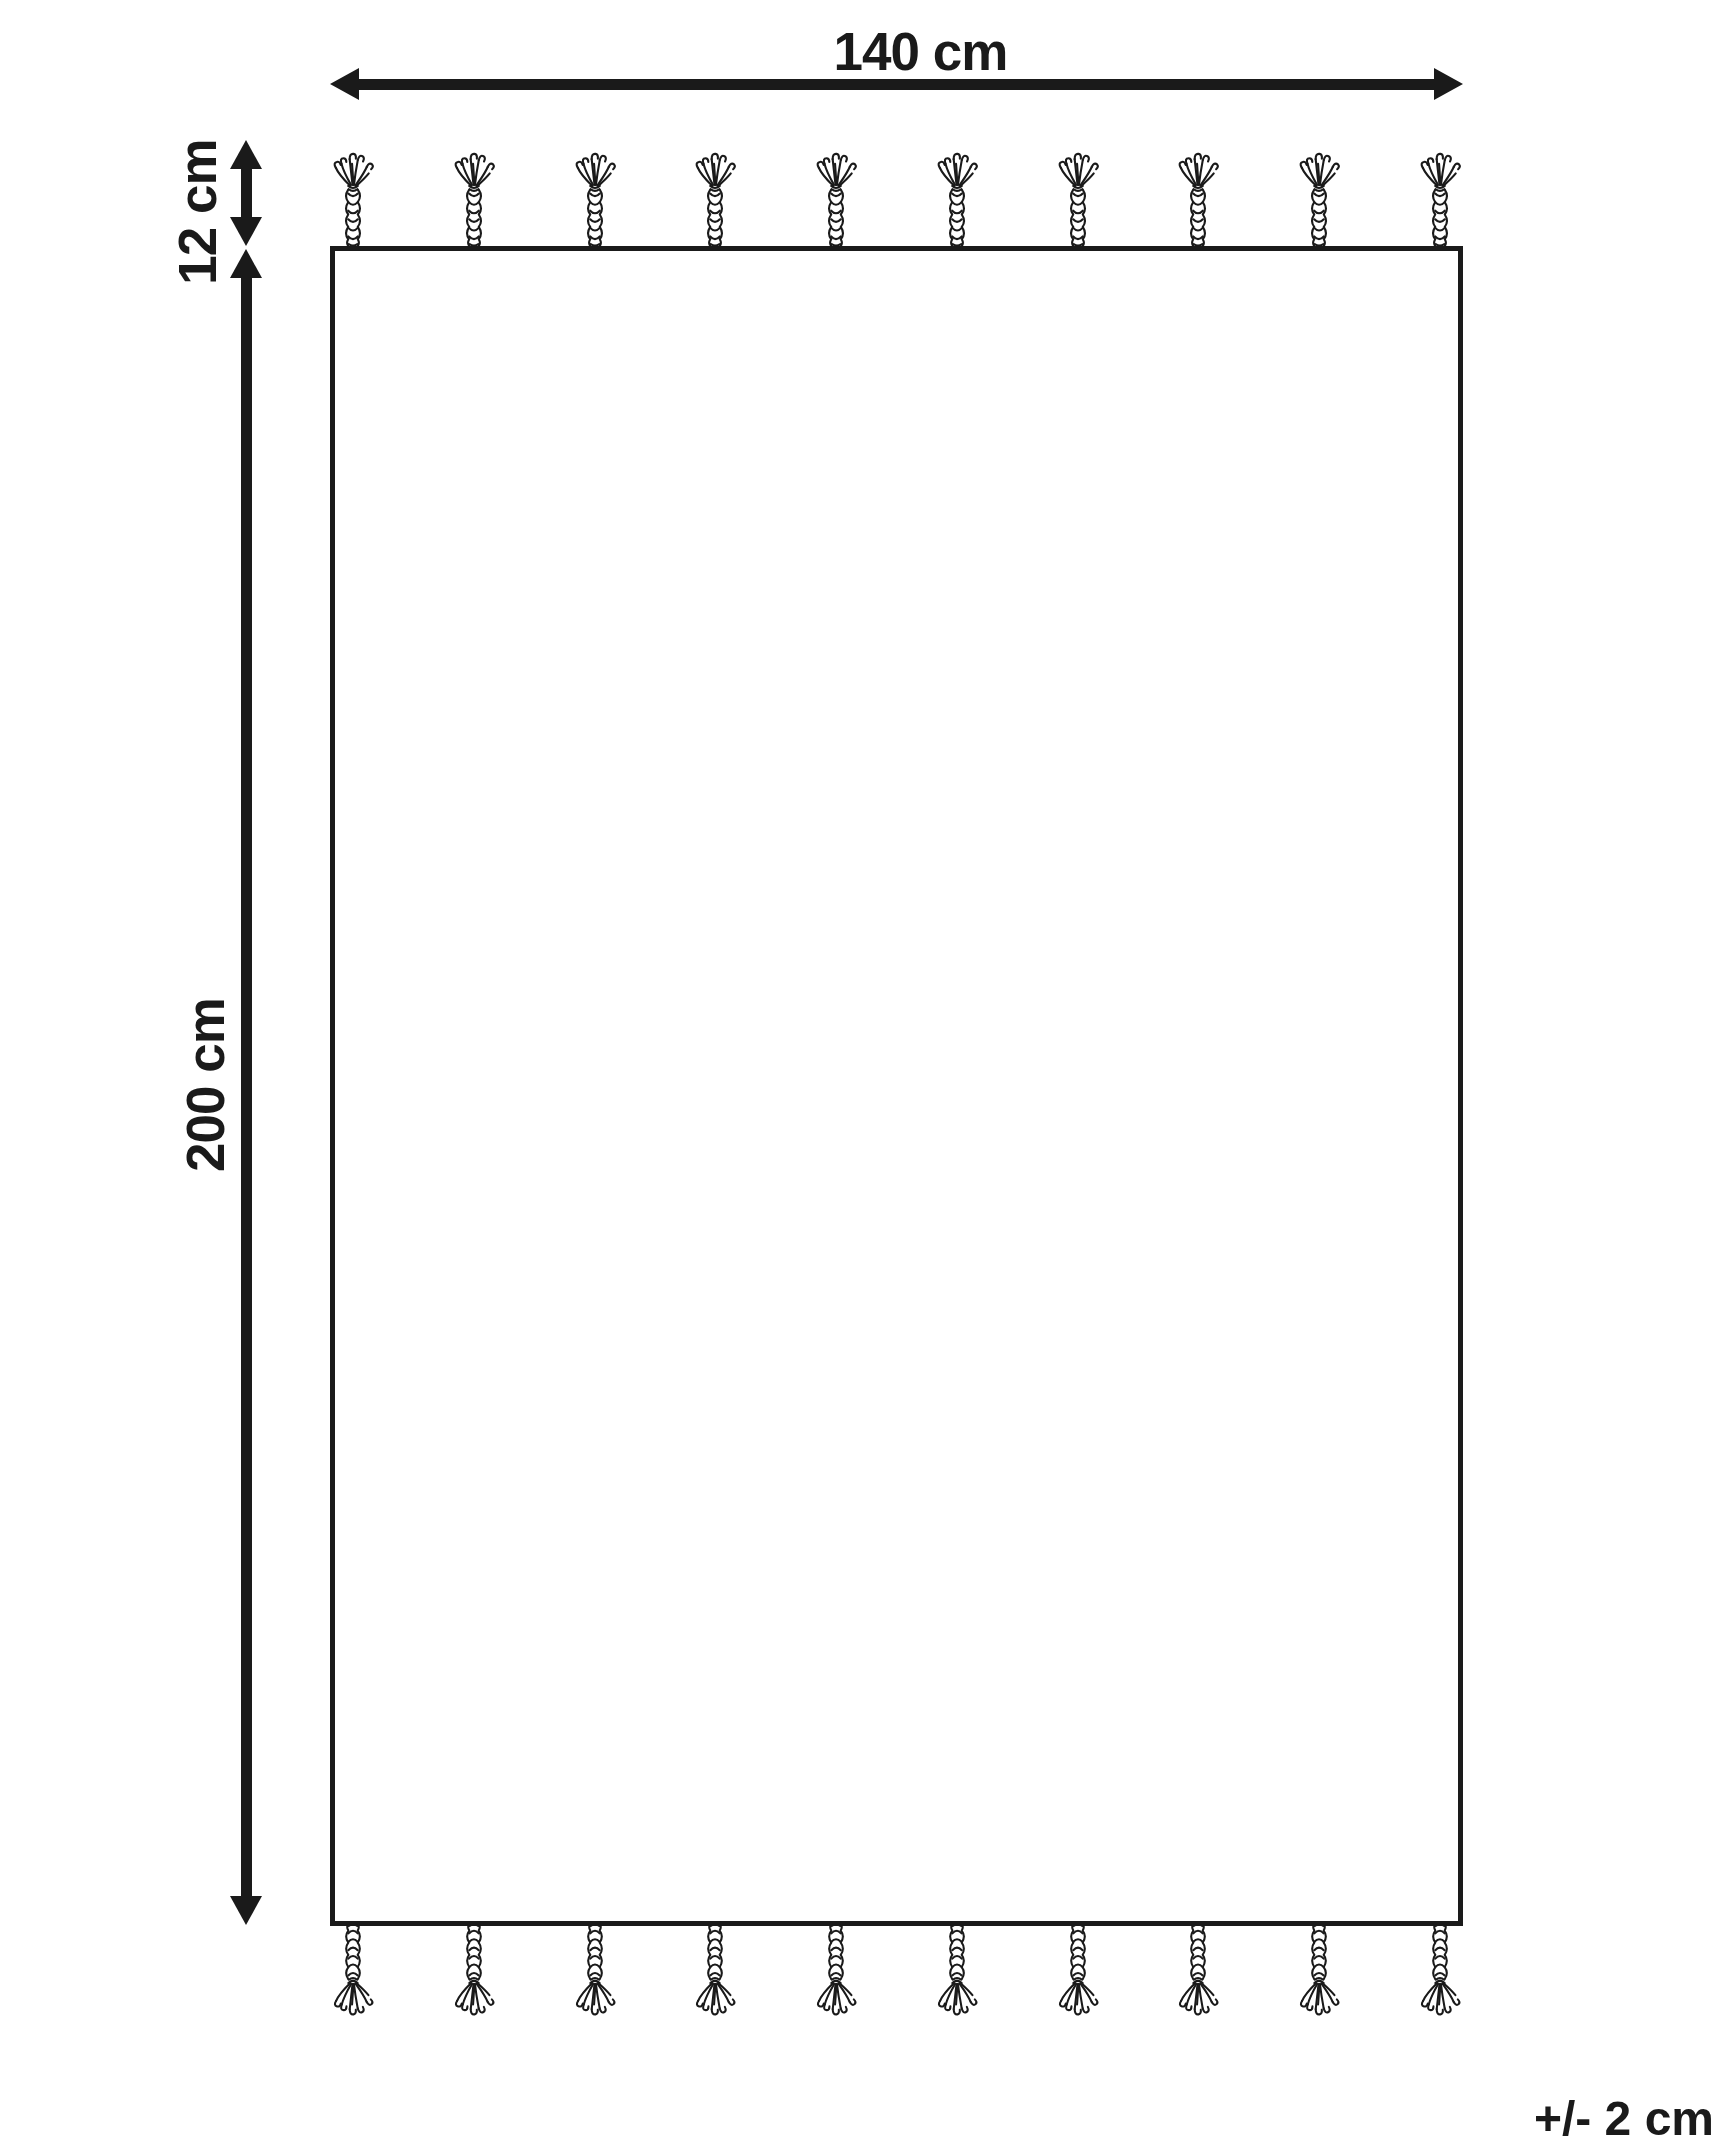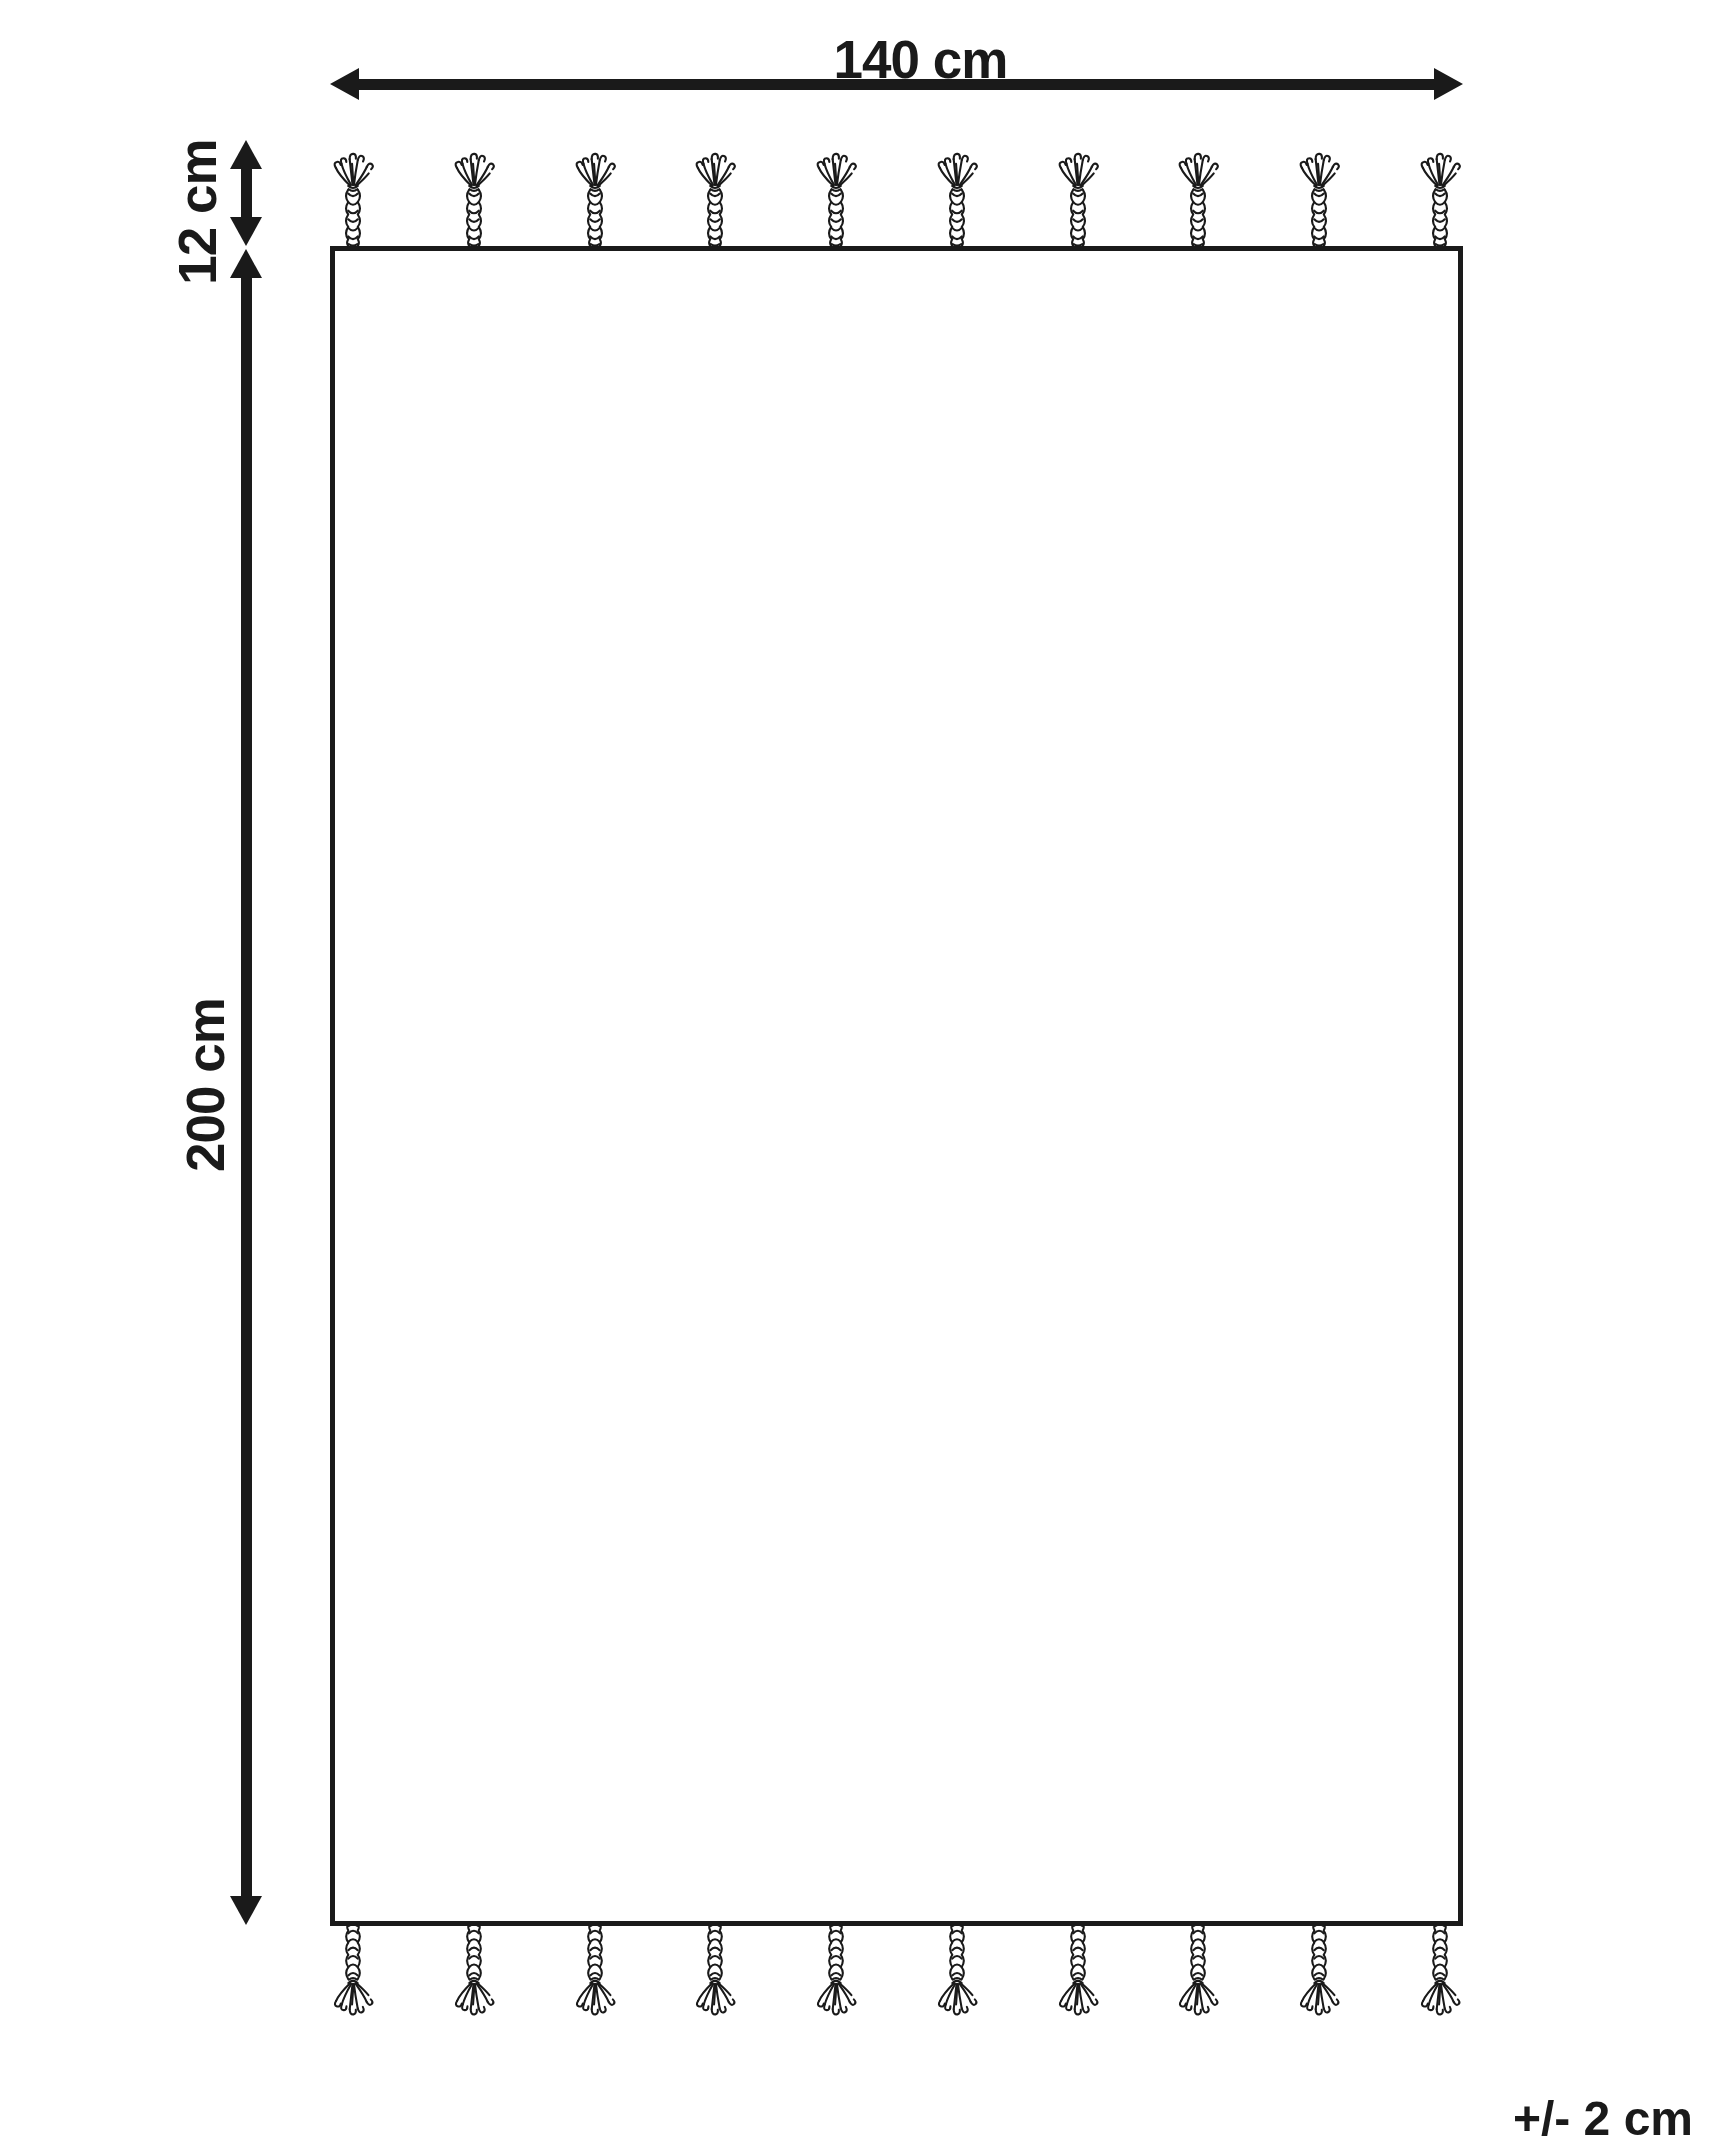--- a/index.html
+++ b/index.html
@@ -5,26 +5,26 @@
   :root { --ink:#1a1a1a; --bg:#ffffff; }
   html,body { margin:0; padding:0; background:var(--bg); }
   .canvas {
     position:relative; width:1721px; height:2151px; background:var(--bg);
     font-family:"Liberation Sans", sans-serif; color:var(--ink); overflow:hidden;
   }
   .dim-label {
     position:absolute; font-weight:700; font-size:53px; line-height:1;
     letter-spacing:-1px; white-space:nowrap; color:var(--ink);
   }
-  .width-label { left:354px; top:25px; width:1133px; text-align:center;margin-top:8px; }
+  .width-label { left:354px; top:25px; width:1133px; text-align:center; }
   .rot { transform:translate(-50%,-50%) rotate(-90deg); }
   .tassel-length-label { left:197px; top:212px; }
   .height-label { left:205px; top:1085px; }
   .tolerance-label {
-    position:absolute; right:28px; top:2095px; font-weight:700; font-size:48px;
+    position:absolute; right:7px; top:2095px; font-weight:700; font-size:48px;
     line-height:1; white-space:nowrap; color:var(--ink);
   }
   
   .arrow-h { position:absolute; left:330px; top:68px; width:1133px; height:32.5px;
              display:flex; align-items:center; }
   .ah { width:0; height:0; border-top:16.3px solid transparent; border-bottom:16.3px solid transparent; flex:0 0 auto; }
   .ah.left  { border-right:29px solid var(--ink); }
   .ah.right { border-left:29px solid var(--ink); }
   .shaft-h { flex:1 1 auto; height:10.5px; background:var(--ink); }
   

